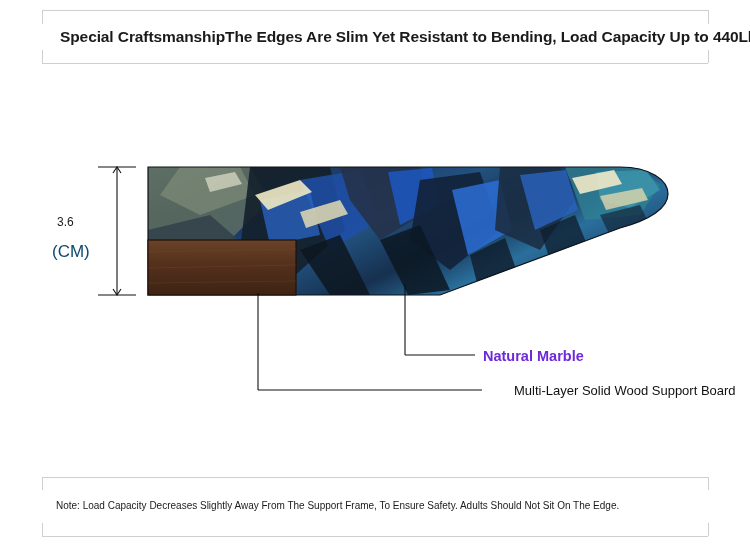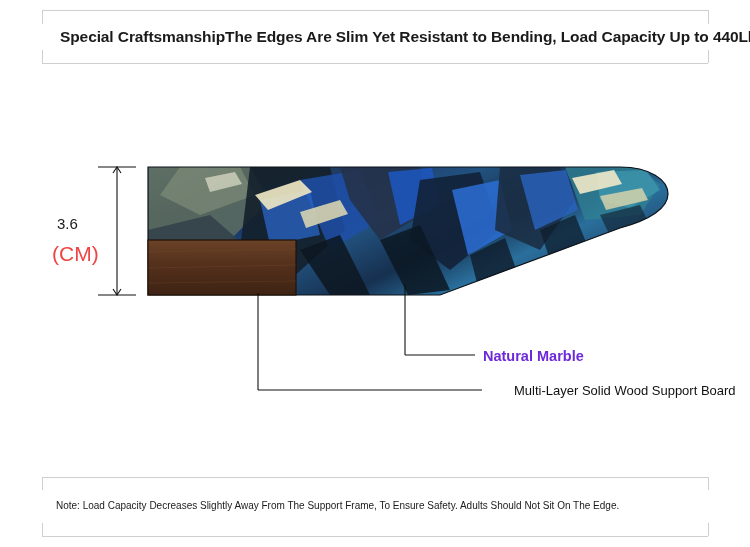--- a/index.html
+++ b/index.html
@@ -45,29 +45,29 @@
     position: absolute;
     left: 0;
     top: 0;
     width: 750px;
     height: 547px;
   }
   .dim-value {
     position: absolute;
     left: 57px;
     top: 215px;
-    font-size: 15px;
+    font-size: 12px;
     color: #1a1a1a;
   }
   .dim-unit {
     position: absolute;
     left: 52px;
     top: 242px;
-    font-size: 21px;
-    color: #ef4444;
+    font-size: 17px;
+    color: #0c4a6e;
     text-align: right;
   }
   .label-marble {
     position: absolute;
     left: 483px;
     top: 348px;
     font-size: 14.5px;
     font-weight: bold;
     color: #6d28d9;
     white-space: nowrap;

